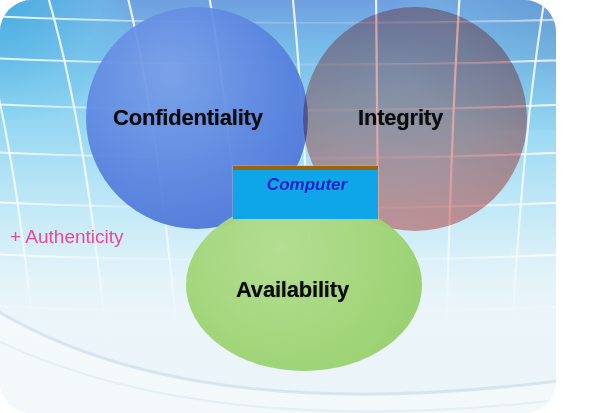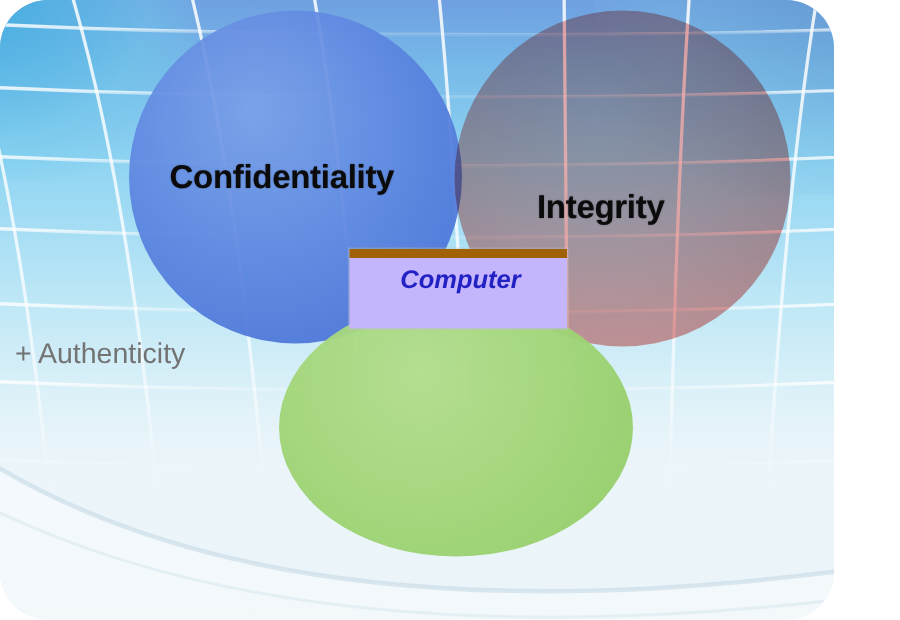--- a/index.html
+++ b/index.html
@@ -93,49 +93,49 @@
   .venn-label {
     position: absolute;
     color: #0b0b0b;
     font-weight: 700;
     font-size: 22px;
     letter-spacing: -0.2px;
     white-space: nowrap;
     text-shadow: 0 0 1px rgba(0,0,0,.45);
   }
   .lbl-conf { left: 113px; top: 105px; }
-  .lbl-integ { left: 358px; top: 105px; margin-top: 20px; }
+  .lbl-integ { left: 358px; top: 105px; }
   .lbl-avail { left: 236px; top: 277px; }
 
   
   .callout {
     position: absolute;
     left: 233px; top: 166px;
     width: 145px; height: 53px;
-    background: #c4b5fd;
-    border-top: 6px solid #a16207;
+    background: #0ea5e9;
+    border-top: 4px solid #a16207;
     box-sizing: border-box;
     box-shadow: 0 0 0 1px rgba(190,190,190,.35);
   }
   .callout-text {
     position: absolute;
     left: 9px; top: 3px;
     width: 130px;
     color: #2222c4;
     font-weight: 700;
     font-style: italic;
     font-size: 17px;
     line-height: 23px;
     text-align: center;
   }
 
   
   .side-label {
     position: absolute;
-    color: #737373;
+    color: #ec4899;
     font-size: 19px;
     font-weight: 400;
     white-space: nowrap;
   }
   .side-left  { left: 10px;  top: 226px; }
   .side-right { left: 495px; top: 226px; }
 </style>
 </head>
 <body>
 
@@ -186,20 +186,21 @@
     <path d="M-20,300 C120,392 330,418 620,372" fill="none" stroke="#c3d7e2" stroke-opacity="0.55" stroke-width="3"></path>
     <path d="M-20,332 C130,410 340,432 620,392" fill="none" stroke="#d5e6ee" stroke-opacity="0.5" stroke-width="2"></path>
   </svg>
 
   <div class="circle circle-conf"></div>
   <div class="circle circle-integ"></div>
   <div class="circle circle-avail"></div>
 
   <div class="venn-label lbl-conf">Confidentiality</div>
   <div class="venn-label lbl-integ">Integrity</div>
+  <div class="venn-label lbl-avail">Availability</div>
 
   <div class="callout">
     <div class="callout-text">
       <span>Computer</span><br>
     </div>
   </div>
 
   <div class="side-label side-left">+ Authenticity</div>
 
 </div>

